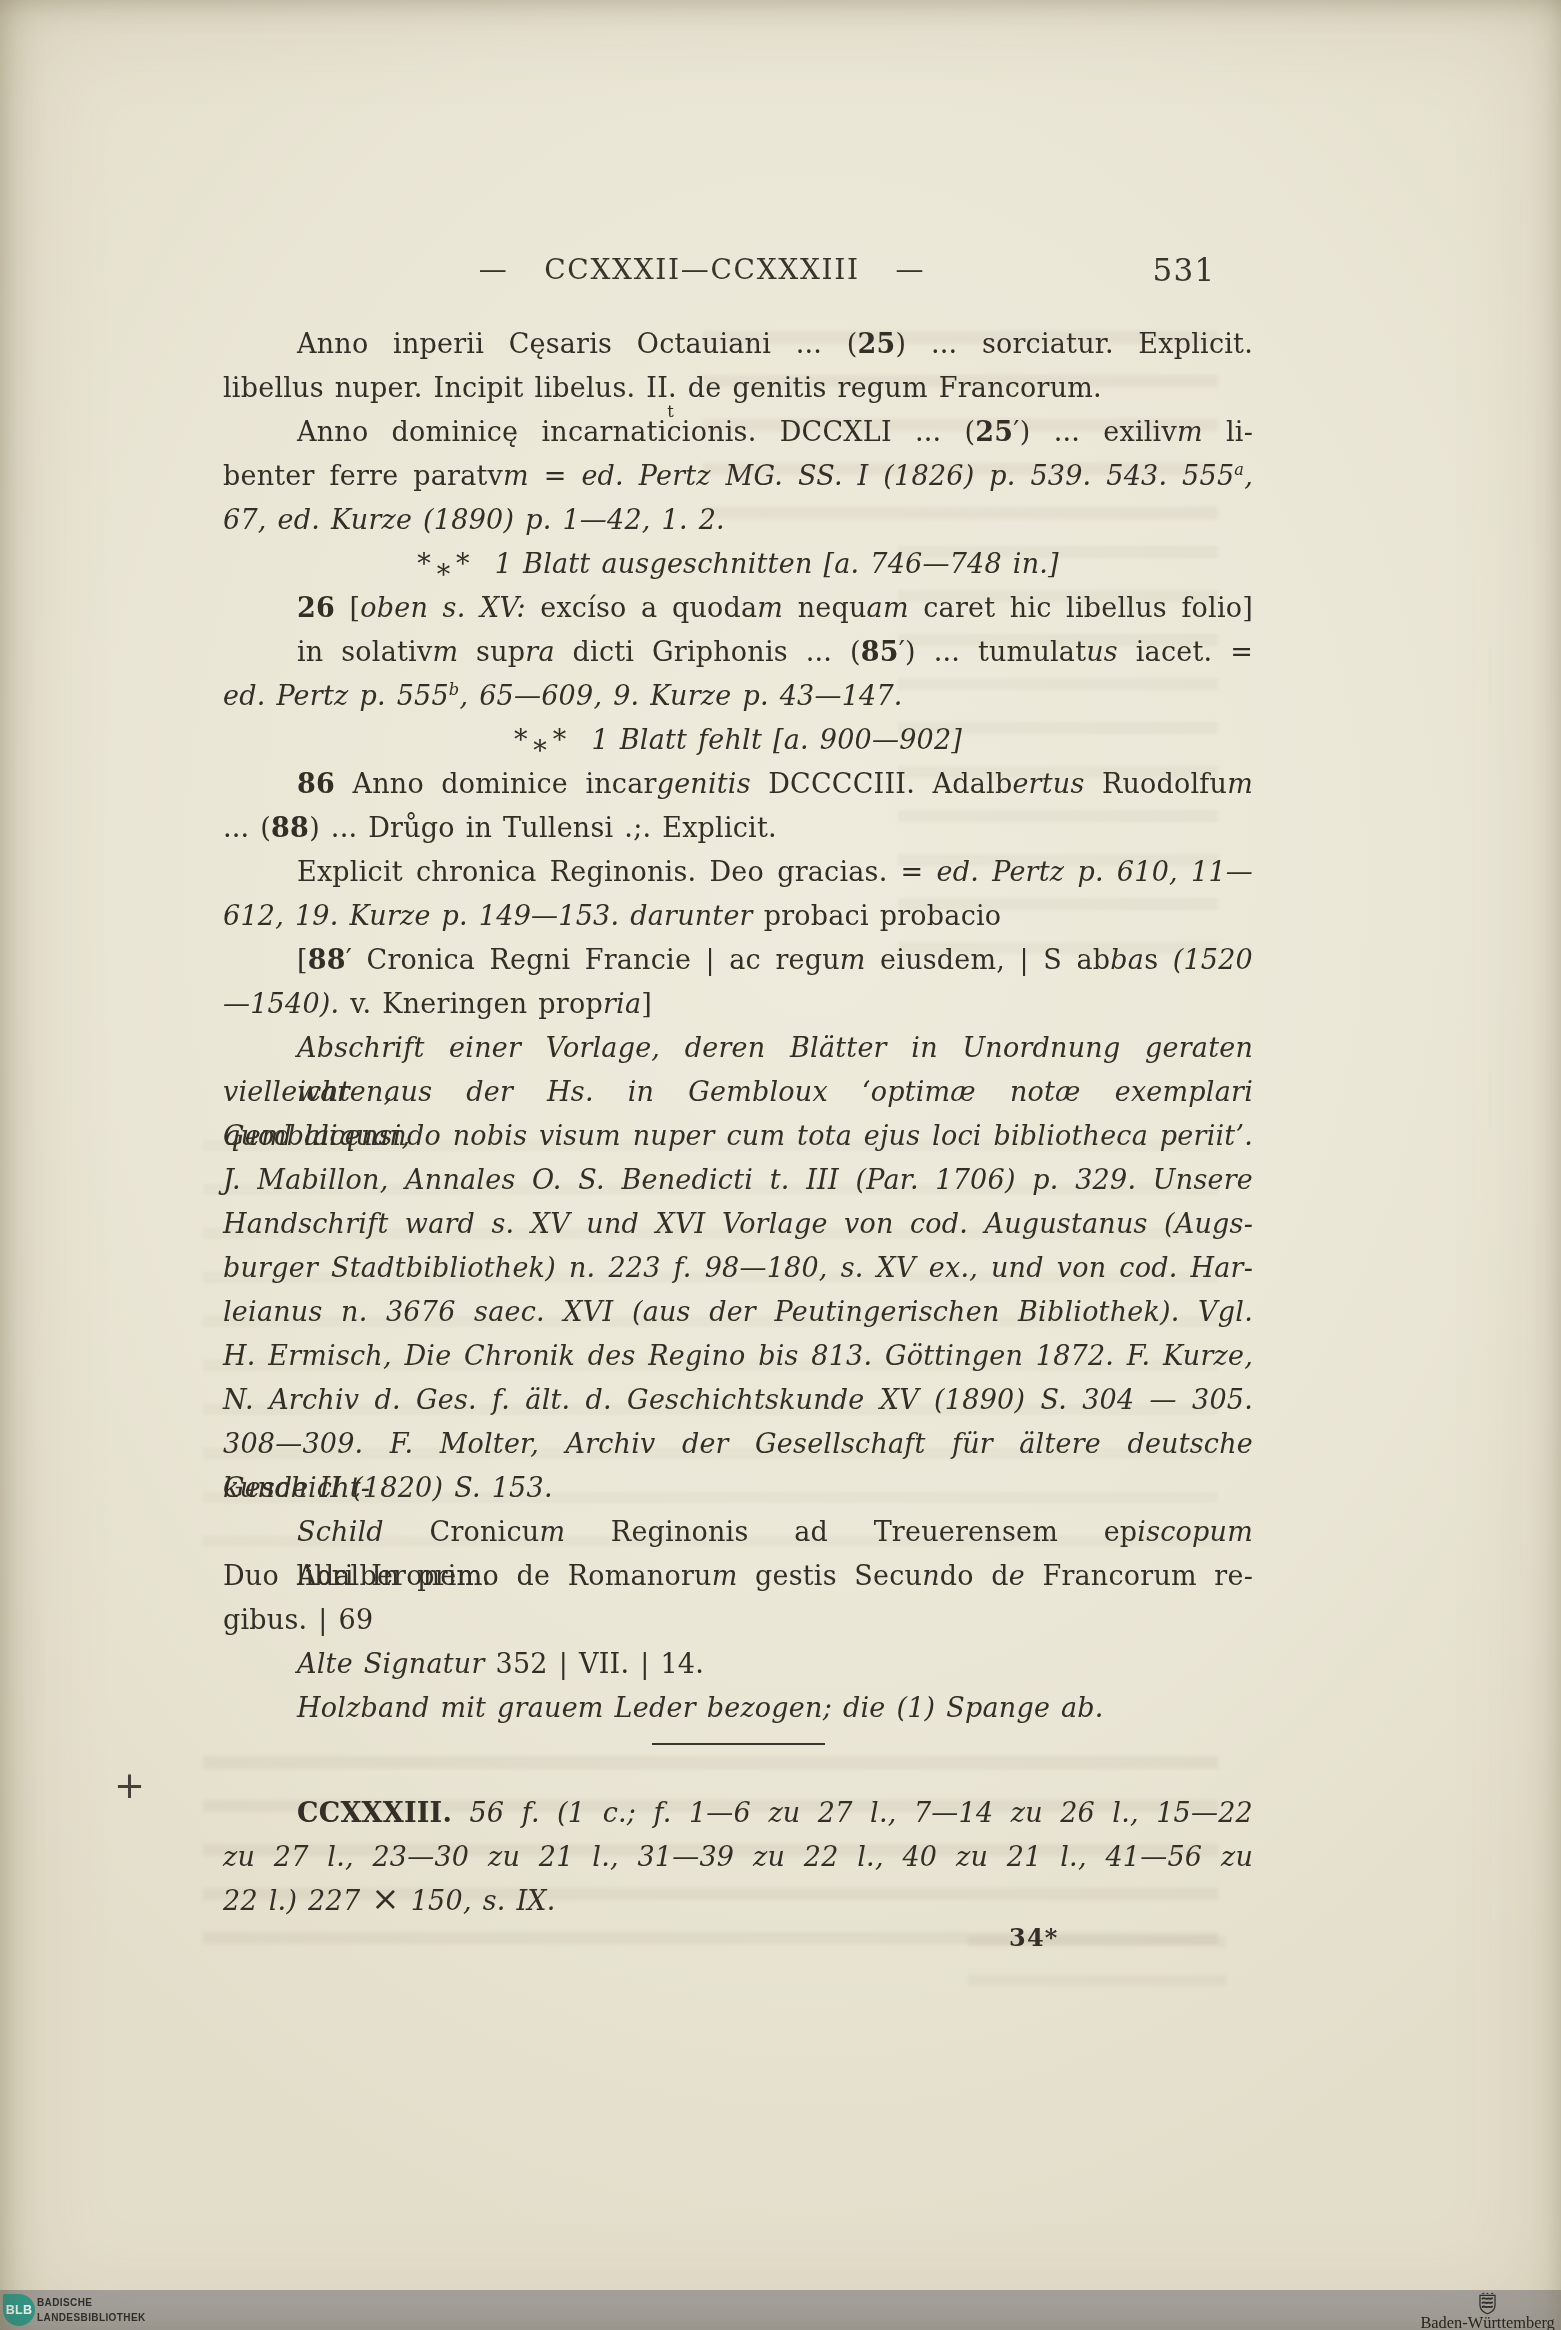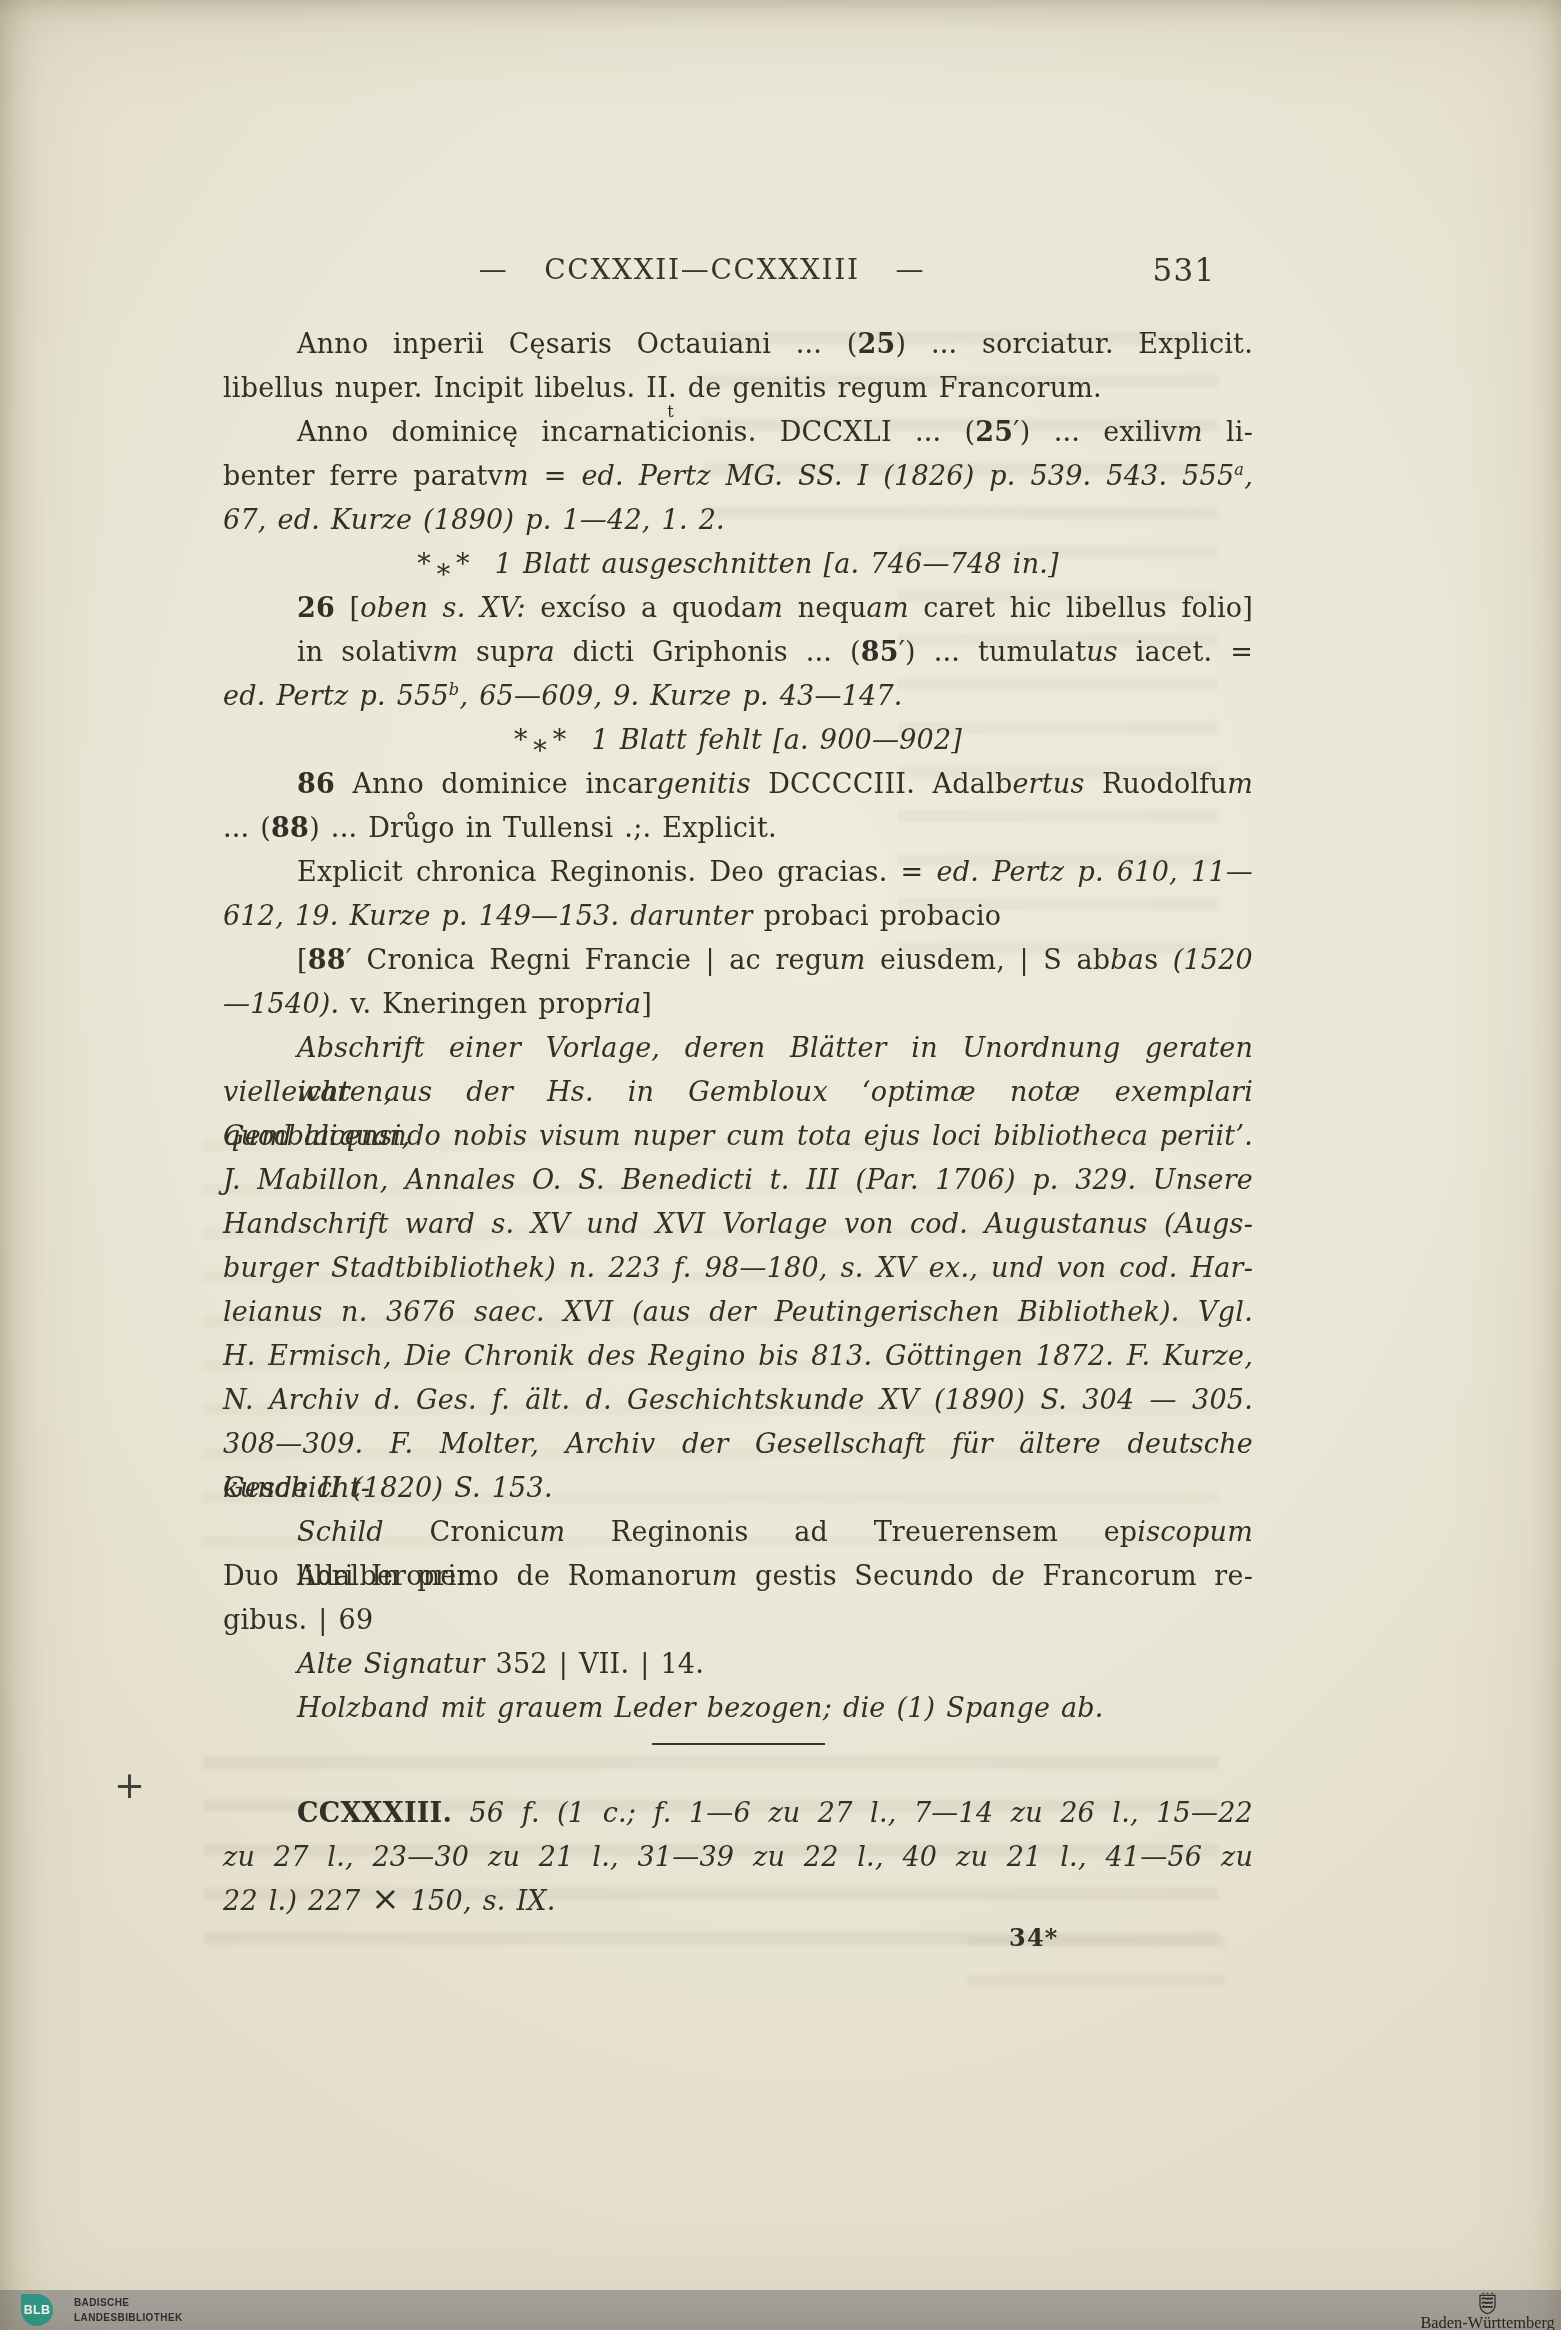--- a/index.html
+++ b/index.html
@@ -78,21 +78,21 @@
   .sig-mark{
     position:absolute;left:1009px;top:1903px;font-size:24px;font-weight:bold;letter-spacing:.05em;color:#332e26;margin-top:20px;
   }
 
   
   .scanbar{
     position:absolute;left:0;top:2290px;width:1561px;height:41px;
     background:#a5a29d;
     font-family:"Liberation Sans","DejaVu Sans",sans-serif;
   }
-  .blb{position:absolute;left:21px;top:3.9px;display:flex;align-items:center;gap:21px;}
+  .blb{position:absolute;left:3px;top:3.9px;display:flex;align-items:center;gap:2px;}
   .blb-badge{
     width:32px;height:32px;background:#2b9c8e;border-radius:1.6px 50% 50% 50%;
     display:flex;align-items:center;justify-content:center;
     color:#ffffff;font-weight:bold;font-size:12.5px;letter-spacing:.02em;
   }
   .blb-name{color:#2c2c2a;font-weight:bold;font-size:10px;line-height:15px;letter-spacing:.04em;}
   .bw{position:absolute;right:6.2px;top:0;height:41px;text-align:center;}
   .crest{display:block;margin:1.6px auto 0 auto;}
   .bw-label{
     font-family:"Liberation Serif","DejaVu Serif",serif;

